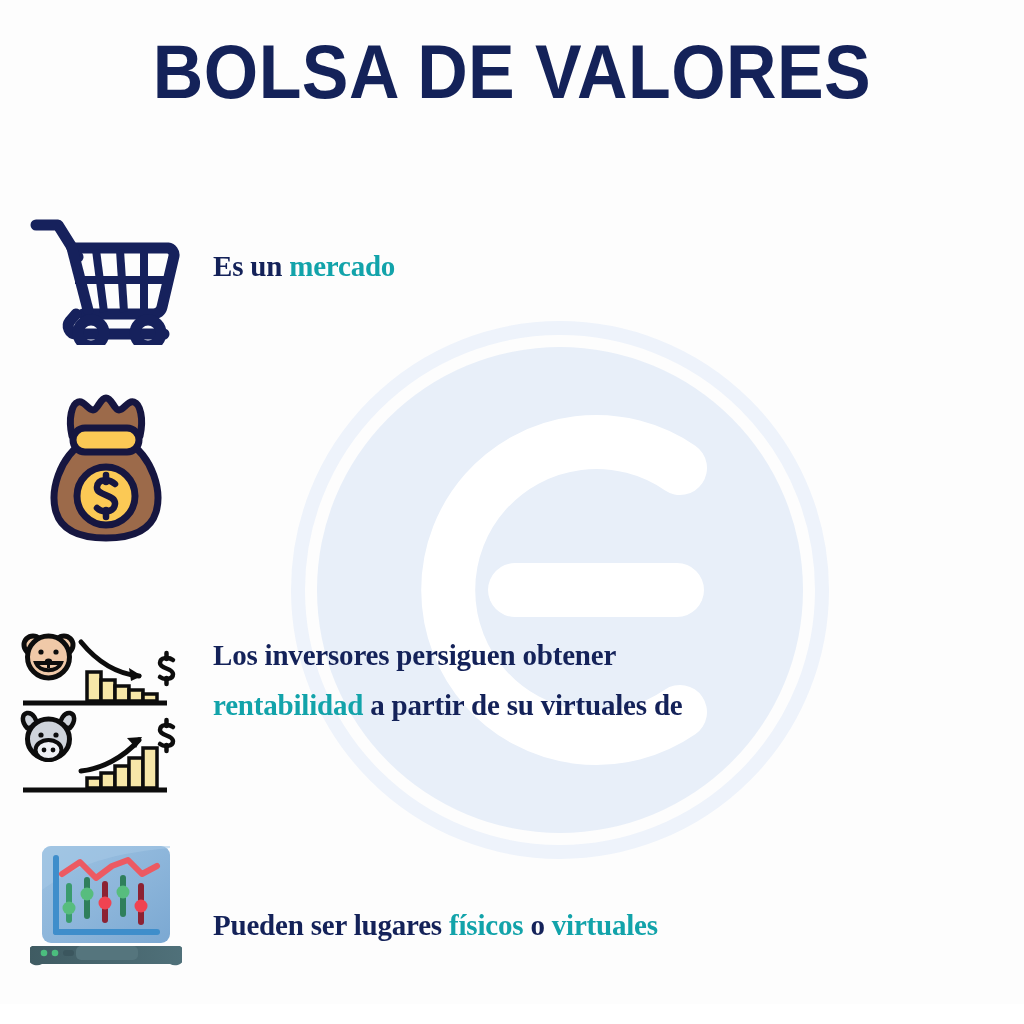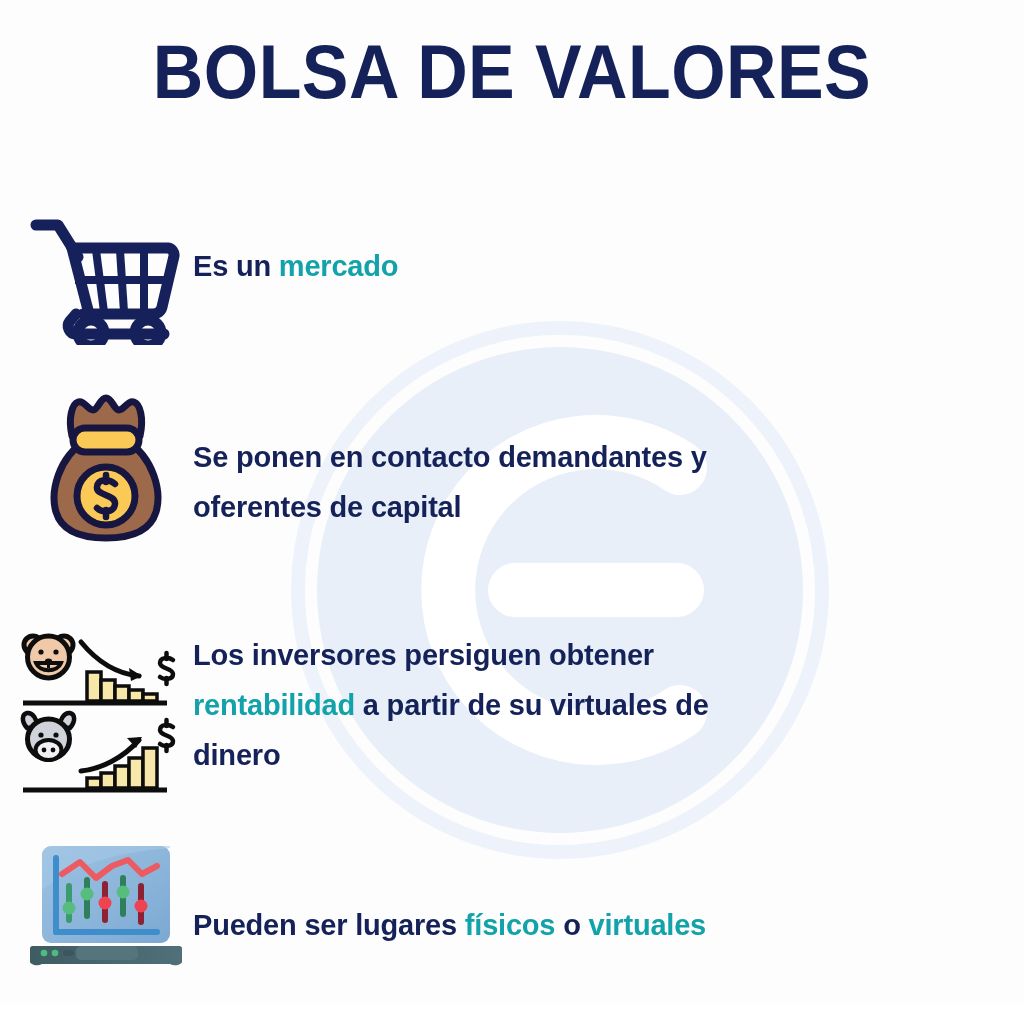--- a/index.html
+++ b/index.html
@@ -63,22 +63,23 @@
     flex: 0 0 175px;
     display: flex;
     align-items: center;
     justify-content: center;
   }
   .text-cell {
     font-size: 29px;
     line-height: 50px;
     font-weight: bold;
     color: #142259;
-    font-family: Liberation Sans, sans-serif;
+    font-family: Liberation Serif, serif;
     letter-spacing: -0.2px;
+    margin-left: 20px;
   }
   .accent { color: #12A3AA; }
 
   #row-1 { top: 205px; left: 18px; width: 980px; }
   #row-1 .text-cell { padding-top: 36px; }
   #row-2 { top: 392px; left: 18px; width: 980px; }
   #row-2 .text-cell { padding-top: 40px; }
   #row-3 { top: 628px; left: 8px; width: 1000px; }
   #row-3 .icon-cell { width: 185px; flex: 0 0 185px; }
   #row-3 .text-cell { padding-top: 2px; }
@@ -152,24 +153,20 @@
           <circle cx="60" cy="104" r="29" fill="#fbc955" stroke="#161640" stroke-width="7"></circle>
 
           <g fill="none" stroke="#161640" stroke-width="6.5" stroke-linecap="round">
             <path d="M 69 92 C 64 87 52 86 51 95 C 50 104 70 102 69 112 C 68 121 56 121 51 116"></path>
             <line x1="60" y1="83" x2="60" y2="90"></line>
             <line x1="60" y1="118" x2="60" y2="125"></line>
           </g>
         </svg>
       </span>
     </div>
-    <div class="text-cell">
-      <div><span>Se ponen en contacto demandantes y</span></div>
-      <div><span>oferentes de capital</span></div>
-    </div>
   </div>
 
   <div class="row" id="row-3">
     <div class="icon-cell">
       <span>
         <svg width="172" height="170" viewBox="0 0 172 170" aria-hidden="true">
 
           <g>
             <circle cx="18" cy="17" r="9" fill="#f0c9a8" stroke="#0d0d0d" stroke-width="5"></circle>
             <circle cx="49" cy="17" r="9" fill="#f0c9a8" stroke="#0d0d0d" stroke-width="5"></circle>
@@ -234,21 +231,20 @@
             <path d="M 158 99 C 154 96 145 96 145 102 C 145 108 158 107 158 113 C 158 119 149 119 145 116"></path>
             <line x1="151.5" y1="92" x2="151.5" y2="98"></line>
             <line x1="151.5" y1="117" x2="151.5" y2="123"></line>
           </g>
         </svg>
       </span>
     </div>
     <div class="text-cell">
       <div><span>Los inversores persiguen obtener</span></div>
       <div><span class="accent">rentabilidad</span><span> a partir de su virtuales de</span></div>
-      <div><span>dinero</span></div>
     </div>
   </div>
 
   <div class="row" id="row-4">
     <div class="icon-cell">
       <span>
         <svg width="152" height="136" viewBox="0 0 152 136" aria-hidden="true">
           <defs>
             <linearGradient id="scrGrad" x1="0" y1="0" x2="1" y2="1">
               <stop offset="0%" stop-color="#9dc2e2"></stop>

